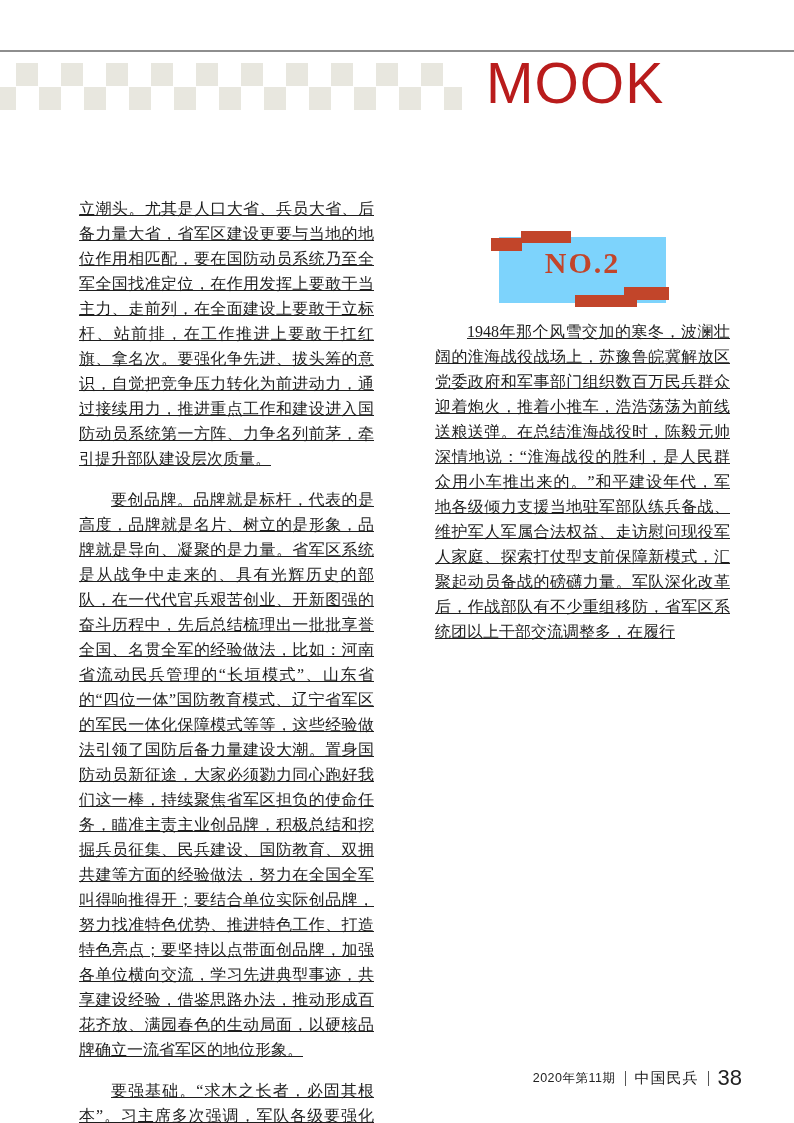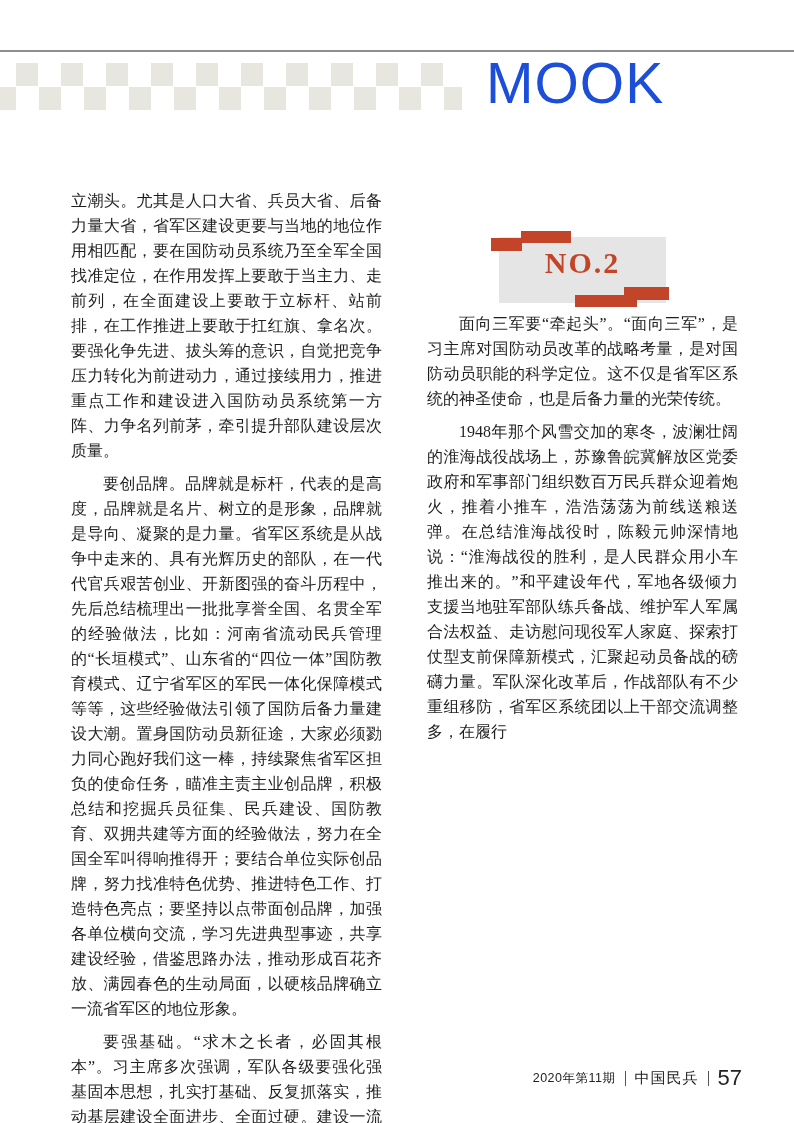--- a/index.html
+++ b/index.html
@@ -12,21 +12,21 @@
   .checker .sq { position:absolute; width:22px; height:23px; background:#e8e7df; }
   .mook {
     position:absolute; top:56px; left:486px;
     font-family:"Liberation Sans",sans-serif; font-size:57px; line-height:55px;
     color:#e4e3d8; font-weight:400; letter-spacing:1px;
   }
   .col {
     position:absolute; top:180px; width:327px;
     font-size:16px; line-height:25px; text-align:justify; color:#1e1e1e;
   }
-  .col p { margin:8px; text-indent:2em; }
+  .col p { margin:16px; text-indent:2em;text-decoration:underline; }
   .col p.no-indent { text-indent:0; }
   .col-left  { left:63px; }
   .col-right { left:419px; }
   .badge {
     position:relative; width:167px; height:66px; background:#e9e6d9; margin:57px auto 0;
   }
   .badge-label {
     position:absolute; left:0; top:13px; width:100%; text-align:center;
     font-size:30px; font-weight:bold; color:#c2452a; letter-spacing:2px;
     font-family:"Liberation Serif","DejaVu Serif",serif;
@@ -72,44 +72,43 @@
     <div class="sq" style="left: 129px; top: 24px; background: rgb(232, 231, 223);"></div>
     <div class="sq" style="left: 174px; top: 24px; background: rgb(232, 231, 223);"></div>
     <div class="sq" style="left: 219px; top: 24px; background: rgb(232, 231, 223);"></div>
     <div class="sq" style="left: 264px; top: 24px; background: rgb(232, 231, 223);"></div>
     <div class="sq" style="left: 309px; top: 24px; background: rgb(232, 231, 223);"></div>
     <div class="sq" style="left: 354px; top: 24px; background: rgb(232, 231, 223);"></div>
     <div class="sq" style="left: 399px; top: 24px; background: rgb(232, 231, 223);"></div>
     <div class="sq" style="left: 444px; top: 24px; background: rgb(232, 231, 223);"></div>
   </div>
 
-<div class="mook" style="color: #1d4ed8;">MOOK</div>
+<div class="mook" style="color: #b91c1c;">MOOK</div>
 
 <div class="col col-left">
     <p class="no-indent">立潮头。尤其是人口大省、兵员大省、后备力量大省，省军区建设更要与当地的地位作用相匹配，要在国防动员系统乃至全军全国找准定位，在作用发挥上要敢于当主力、走前列，在全面建设上要敢于立标杆、站前排，在工作推进上要敢于扛红旗、拿名次。要强化争先进、拔头筹的意识，自觉把竞争压力转化为前进动力，通过接续用力，推进重点工作和建设进入国防动员系统第一方阵、力争名列前茅，牵引提升部队建设层次质量。</p>
     <p>要创品牌。品牌就是标杆，代表的是高度，品牌就是名片、树立的是形象，品牌就是导向、凝聚的是力量。省军区系统是从战争中走来的、具有光辉历史的部队，在一代代官兵艰苦创业、开新图强的奋斗历程中，先后总结梳理出一批批享誉全国、名贯全军的经验做法，比如：河南省流动民兵管理的“长垣模式”、山东省的“四位一体”国防教育模式、辽宁省军区的军民一体化保障模式等等，这些经验做法引领了国防后备力量建设大潮。置身国防动员新征途，大家必须勠力同心跑好我们这一棒，持续聚焦省军区担负的使命任务，瞄准主责主业创品牌，积极总结和挖掘兵员征集、民兵建设、国防教育、双拥共建等方面的经验做法，努力在全国全军叫得响推得开；要结合单位实际创品牌，努力找准特色优势、推进特色工作、打造特色亮点；要坚持以点带面创品牌，加强各单位横向交流，学习先进典型事迹，共享建设经验，借鉴思路办法，推动形成百花齐放、满园春色的生动局面，以硬核品牌确立一流省军区的地位形象。</p>
     <p>要强基础。“求木之长者，必固其根本”。习主席多次强调，军队各级要强化强基固本思想，扎实打基础、反复抓落实，推动基层建设全面进步、全面过硬。建设一流省军区，同样离不开厚实的基础来支撑，离不开过硬的基层来托举，万不可心浮气躁、急功近利。无数经验教训告诫我们，基础不牢、地动山摇。省军区系统“头大、腰细、尾巴长”，部队点多面广线长，横跨军地、类型多样，抓基层打基础工作艰巨繁重。万丈高楼平地起。建设一流省军区，必须稳住神、不浮躁、持续干，发扬“钉钉子”精神，舍得在经常性基础性工作上下苦功夫、长功夫、硬功夫，在抓常抓细中打牢基</p>
   </div>
 
 <div class="col col-right">
 
-  <div class="badge" style="background: #e5e5e5;">
+  <div class="badge" style="background: #7dd3fc;">
     <div class="deco deco-tl-a" style="background: rgb(194, 69, 42);"></div>
     <div class="deco deco-tl-b" style="background: rgb(194, 69, 42);"></div>
     <div class="deco deco-br-a" style="background: rgb(194, 69, 42);"></div>
     <div class="deco deco-br-b" style="background: rgb(194, 69, 42);"></div>
     <div class="badge-label" style="color: rgb(194, 69, 42);">NO.2</div>
   </div>
 
 
   <div>
-      <p>面向三军要“牵起头”。“面向三军”，是习主席对国防动员改革的战略考量，是对国防动员职能的科学定位。这不仅是省军区系统的神圣使命，也是后备力量的光荣传统。</p>
       <p>1948年那个风雪交加的寒冬，波澜壮阔的淮海战役战场上，苏豫鲁皖冀解放区党委政府和军事部门组织数百万民兵群众迎着炮火，推着小推车，浩浩荡荡为前线送粮送弹。在总结淮海战役时，陈毅元帅深情地说：“淮海战役的胜利，是人民群众用小车推出来的。”和平建设年代，军地各级倾力支援当地驻军部队练兵备战、维护军人军属合法权益、走访慰问现役军人家庭、探索打仗型支前保障新模式，汇聚起动员备战的磅礴力量。军队深化改革后，作战部队有不少重组移防，省军区系统团以上干部交流调整多，在履行</p>
     </div>
 </div>
 
 <div class="footer">
   <span class="issue">2020年第11期</span>
   <span class="sep"></span>
   <span class="mag">中国民兵</span>
   <span class="sep"></span>
-  <span class="num">57</span>
+  <span class="num">38</span>
 </div>
 
 </body></html>

